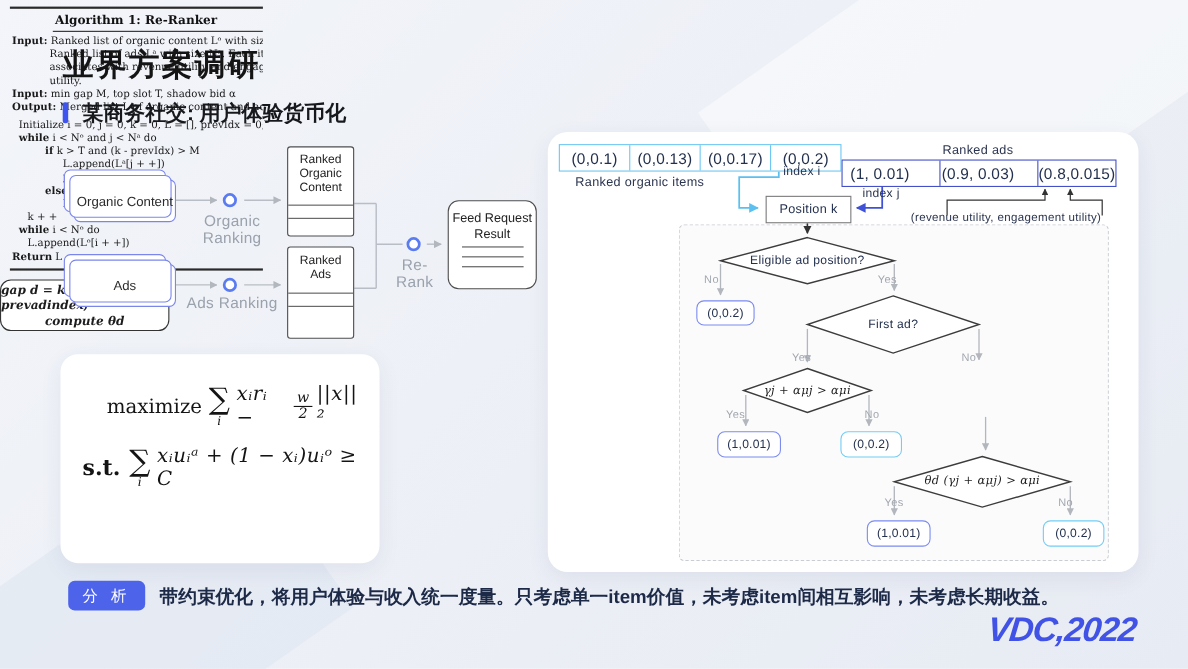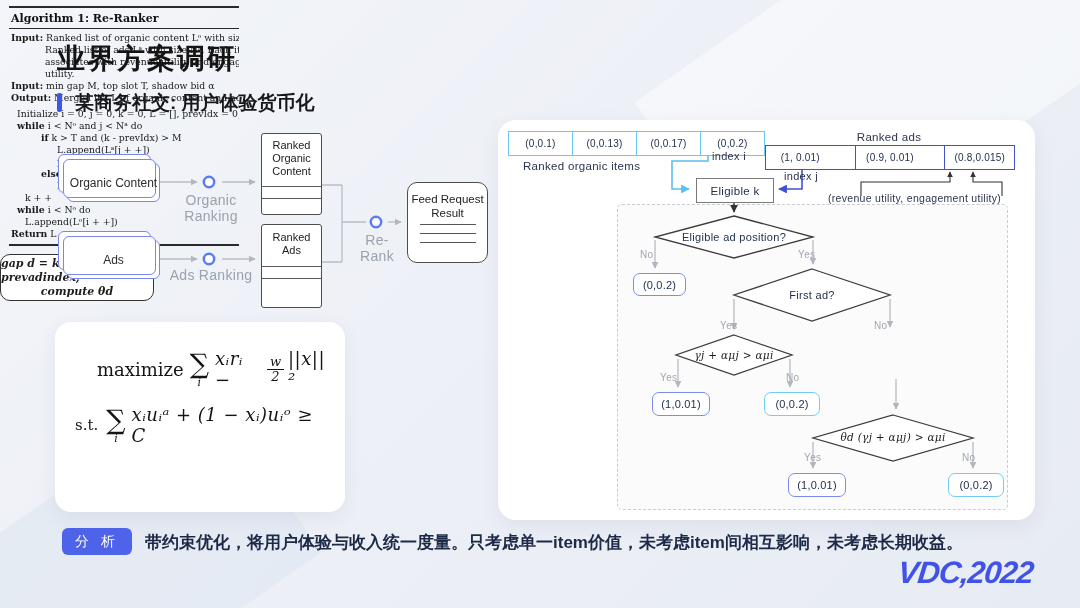--- a/index.html
+++ b/index.html
@@ -32,37 +32,37 @@
   .stack::before{left:-5px;top:-5px;z-index:-1;}
   .stack::after{left:-10px;top:-10px;z-index:-2;}
   .rlabel{font-size:14px;color:#9aa2ad;text-align:center;z-index:6;letter-spacing:.3px;}
   .rankbox{border:1.5px solid #4d4d4d;border-radius:3px;background:#fff;z-index:6;font-size:11px;line-height:13px;color:#222;text-align:center;}
   .hline{position:absolute;left:0;width:100%;height:0;border-top:1px solid #5a5a5a;}
   .feedbox{border:1.5px solid #4d4d4d;border-radius:10px;background:#fff;z-index:6;font-size:11.5px;line-height:14px;color:#222;text-align:center;}
   .feedline{position:absolute;left:12px;width:56px;border-top:1.6px solid #555;}
 
   
   .algo-inner{margin:6px 9px;border-top:2px solid #2a2a2a;border-bottom:2px solid #2a2a2a;padding:2px 0 3px 0;height:231px;overflow:hidden;}
-  .algo-title{font-family:"DejaVu Serif",serif;font-weight:bold;font-size:11px;color:#111;padding:2px 0 3px 2px;border-bottom:1.2px solid #2a2a2a;margin-bottom:3px;}
+  .algo-title{font-family:"DejaVu Serif",serif;font-weight:bold;font-size:11px;color:#111;padding:2px 0 3px 2px;border-bottom:1.2px solid #2a2a2a;margin-bottom:3px;margin-left:39px;}
   .al{font-family:"DejaVu Serif",serif;font-size:9.3px;line-height:12px;color:#191919;white-space:nowrap;}
   .al .kw{font-weight:bold;text-align:center;}
   .c0{padding-left:2px;} .cA{padding-left:36px;} .c1{padding-left:8px;} .c1b{padding-left:16px;}
   .c2{padding-left:32px;} .c3{padding-left:48px;} .gapt{margin-top:4px;}
 
   
   .mrow{display:flex;align-items:center;font-family:"DejaVu Serif",serif;color:#141414;}
   .mup{font-size:18px;} .mit{font-style:italic;font-size:18px;letter-spacing:.5px;}
   .msum{display:inline-flex;flex-direction:column;align-items:center;margin:0 6px;}
   .msig{font-size:27px;line-height:26px;} .msub{font-style:italic;font-size:11px;line-height:11px;}
   .mfrac{display:inline-flex;flex-direction:column;align-items:center;margin:0 4px;font-style:italic;font-size:13px;line-height:14px;}
   .mfnum{border-bottom:1.3px solid #141414;padding:0 3px;}
 
   
   .tbl{position:absolute;display:flex;background:#fff;z-index:6;}
-  .tbl .cell{flex:1;display:flex;align-items:center;justify-content:center;font-size:10px;color:#23304e;letter-spacing:.2px;}
+  .tbl .cell{flex:1;display:flex;align-items:center;justify-content:center;font-size:14px;color:#23304e;letter-spacing:.2px;}
   .tbl-org{border:1.5px solid #6ec6f2;} .tbl-org .cell + .cell{border-left:1.5px solid #6ec6f2;}
   .tbl-ads{border:1.5px solid #4450c8;gap:20px;} .tbl-ads .cell + .cell{border-left:1.5px solid #4450c8;}
   .plabel{font-size:11.5px;color:#2b3550;z-index:6;letter-spacing:.3px;}
   .posk{border:1.8px solid #7a7a7a;background:#fff;display:flex;align-items:center;justify-content:center;
     font-size:11.5px;color:#23304e;z-index:6;letter-spacing:.3px;}
   .dashpanel{left:617px;top:204px;width:389px;height:304px;border:1.5px dashed #c9ccd2;border-radius:5px;background:rgba(120,130,150,.03);z-index:2;}
   .dtext{position:absolute;z-index:6;text-align:center;font-size:11px;color:#23304e;letter-spacing:.3px;}
   .ditalic{font-family:"DejaVu Serif",serif;font-style:italic;font-size:10.5px;color:#1d1d1d;}
   .yn{position:absolute;z-index:6;font-size:10px;color:#a2a7ae;letter-spacing:.4px;}
   .pill{position:absolute;z-index:6;background:#fff;border-radius:7px;display:flex;align-items:center;justify-content:center;
@@ -152,45 +152,45 @@
         <span class="msub">i</span>
       </span>
     <span class="mit">xᵢrᵢ −</span>
     <span class="mfrac">
         <span class="mfnum">w</span>
         <span>2</span>
       </span>
     <span class="mit">||x||²</span>
   </div>
   <div class="mrow" style="margin:14px 0 0 20px;">
-    <span class="mup" style="font-size:15px;margin-right:2px;">s.t.</span>
+    <span class="mup" style="font-size:20px;margin-right:2px;font-weight:bold;">s.t.</span>
     <span class="msum">
         <span class="msig">∑</span>
         <span class="msub">i</span>
       </span>
     <span class="mit">xᵢuᵢᵃ + (1 − xᵢ)uᵢᵒ ≥ C</span>
   </div>
 </div>
 
 <div class="tbl tbl-org" style="left:508px;top:131px;width:255px;height:23px;">
   <div class="cell">(0,0.1)</div>
   <div class="cell">(0,0.13)</div>
   <div class="cell">(0,0.17)</div>
   <div class="cell">(0,0.2)</div>
 </div>
 <div class="abs plabel" style="left:523px;top:160px;">Ranked organic items</div>
 <div class="abs plabel" style="left:765px;top:131px;width:248px;text-align:center;">Ranked ads</div>
 <div class="tbl tbl-ads" style="left:765px;top:145px;width:248px;height:23px;">
   <div class="cell">(1, 0.01)</div>
-  <div class="cell">(0.9, 0.01)</div>
+  <div class="cell">(0.9, 0.03)</div>
   <div class="cell">(0.8,0.015)</div>
 </div>
 <div class="abs plabel" style="left:712px;top:150px;font-size:11px;">index i</div>
 <div class="abs plabel" style="left:784px;top:170px;font-size:11px;">index j</div>
-<div class="abs posk" style="left:696px;top:178px;width:76px;height:23px;">Eligible k</div>
+<div class="abs posk" style="left:696px;top:178px;width:76px;height:23px;">Position k</div>
 <div class="abs plabel" style="left:828px;top:192px;font-size:10.5px;">(revenue utility, engagement utility)</div>
 
 <div class="dtext" style="left:654px;top:231px;width:160px;">Eligible ad position?</div>
 <div class="dtext" style="left:732px;top:289px;width:160px;">First ad?</div>
 <div class="dtext ditalic" style="left:674px;top:349px;width:120px;">γj + αμj &gt; αμi</div>
 <div class="gapbox">
   <span>gap d = k − prevadindex;</span>
   <span>compute θd</span>
 </div>
 <div class="dtext ditalic" style="left:798px;top:431px;width:190px;">θd (γj + αμj) &gt; αμi</div>

